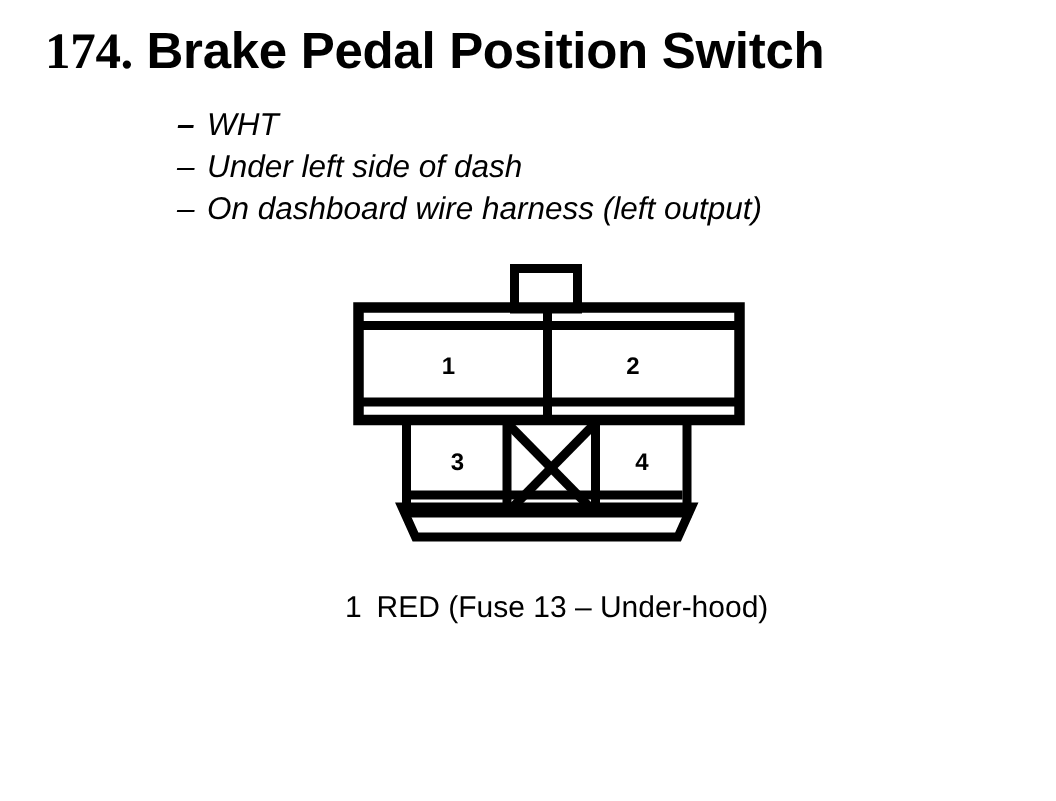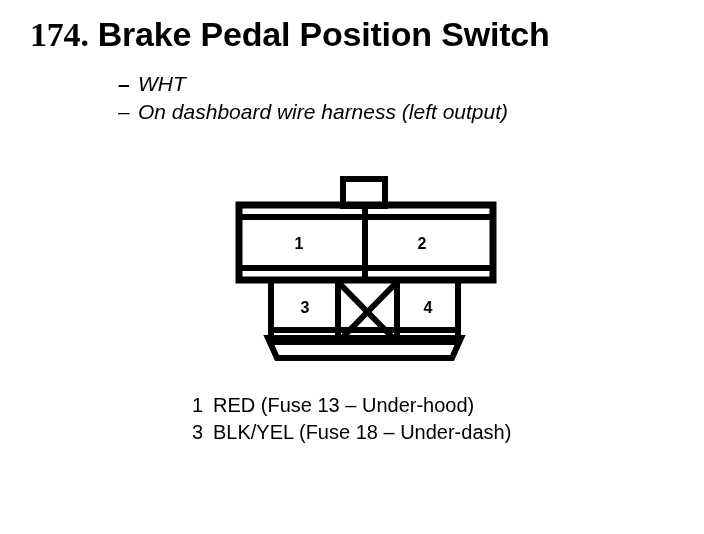--- a/index.html
+++ b/index.html
@@ -76,39 +76,43 @@
   #pin-legend {
     position: absolute;
     left: 192px;
     top: 392px;
     font-size: 20px;
     line-height: 27px;
     white-space: nowrap;
   }
   #pin-legend .legend-row {
     display: block;
+    margin-left: 38px;
   }
   #pin-legend .legend-num {
     display: inline-block;
     width: 21px;
   }
   #pin-legend .legend-desc {
     display: inline;
   }
 </style>
 </head>
 <body>
 
 <div id="page-title">
   <span class="title-num">174.</span><span>Brake Pedal Position Switch</span>
 </div>
 
 <div id="detail-list">
   <div class="bullet-row">
     <span class="bullet-dash">–</span><span>WHT</span>
+  </div>
+  <div class="bullet-row">
+    <span class="bullet-dash">–</span><span>Under left side of dash</span>
   </div>
   <div class="bullet-row">
     <span class="bullet-dash">–</span><span>On dashboard wire harness (left output)</span>
   </div>
 </div>
 
 <div id="connector-diagram">
   <svg width="270" height="195" viewBox="0 0 270 195" xmlns="http://www.w3.org/2000/svg">
 
     <g>
@@ -150,16 +154,13 @@
       <polygon points="38,166 231,166 222,186 47,186" fill="none" stroke="#000000" stroke-width="6"></polygon>
     </g>
 
   </svg>
 </div>
 
 <div id="pin-legend">
   <div class="legend-row">
     <span class="legend-num">1</span><span class="legend-desc">RED (Fuse 13 – Under-hood)</span>
   </div>
-  <div class="legend-row">
-    <span class="legend-num">3</span><span class="legend-desc">BLK/YEL (Fuse 18 – Under-dash)</span>
-  </div>
 </div>
 
 </body></html>

